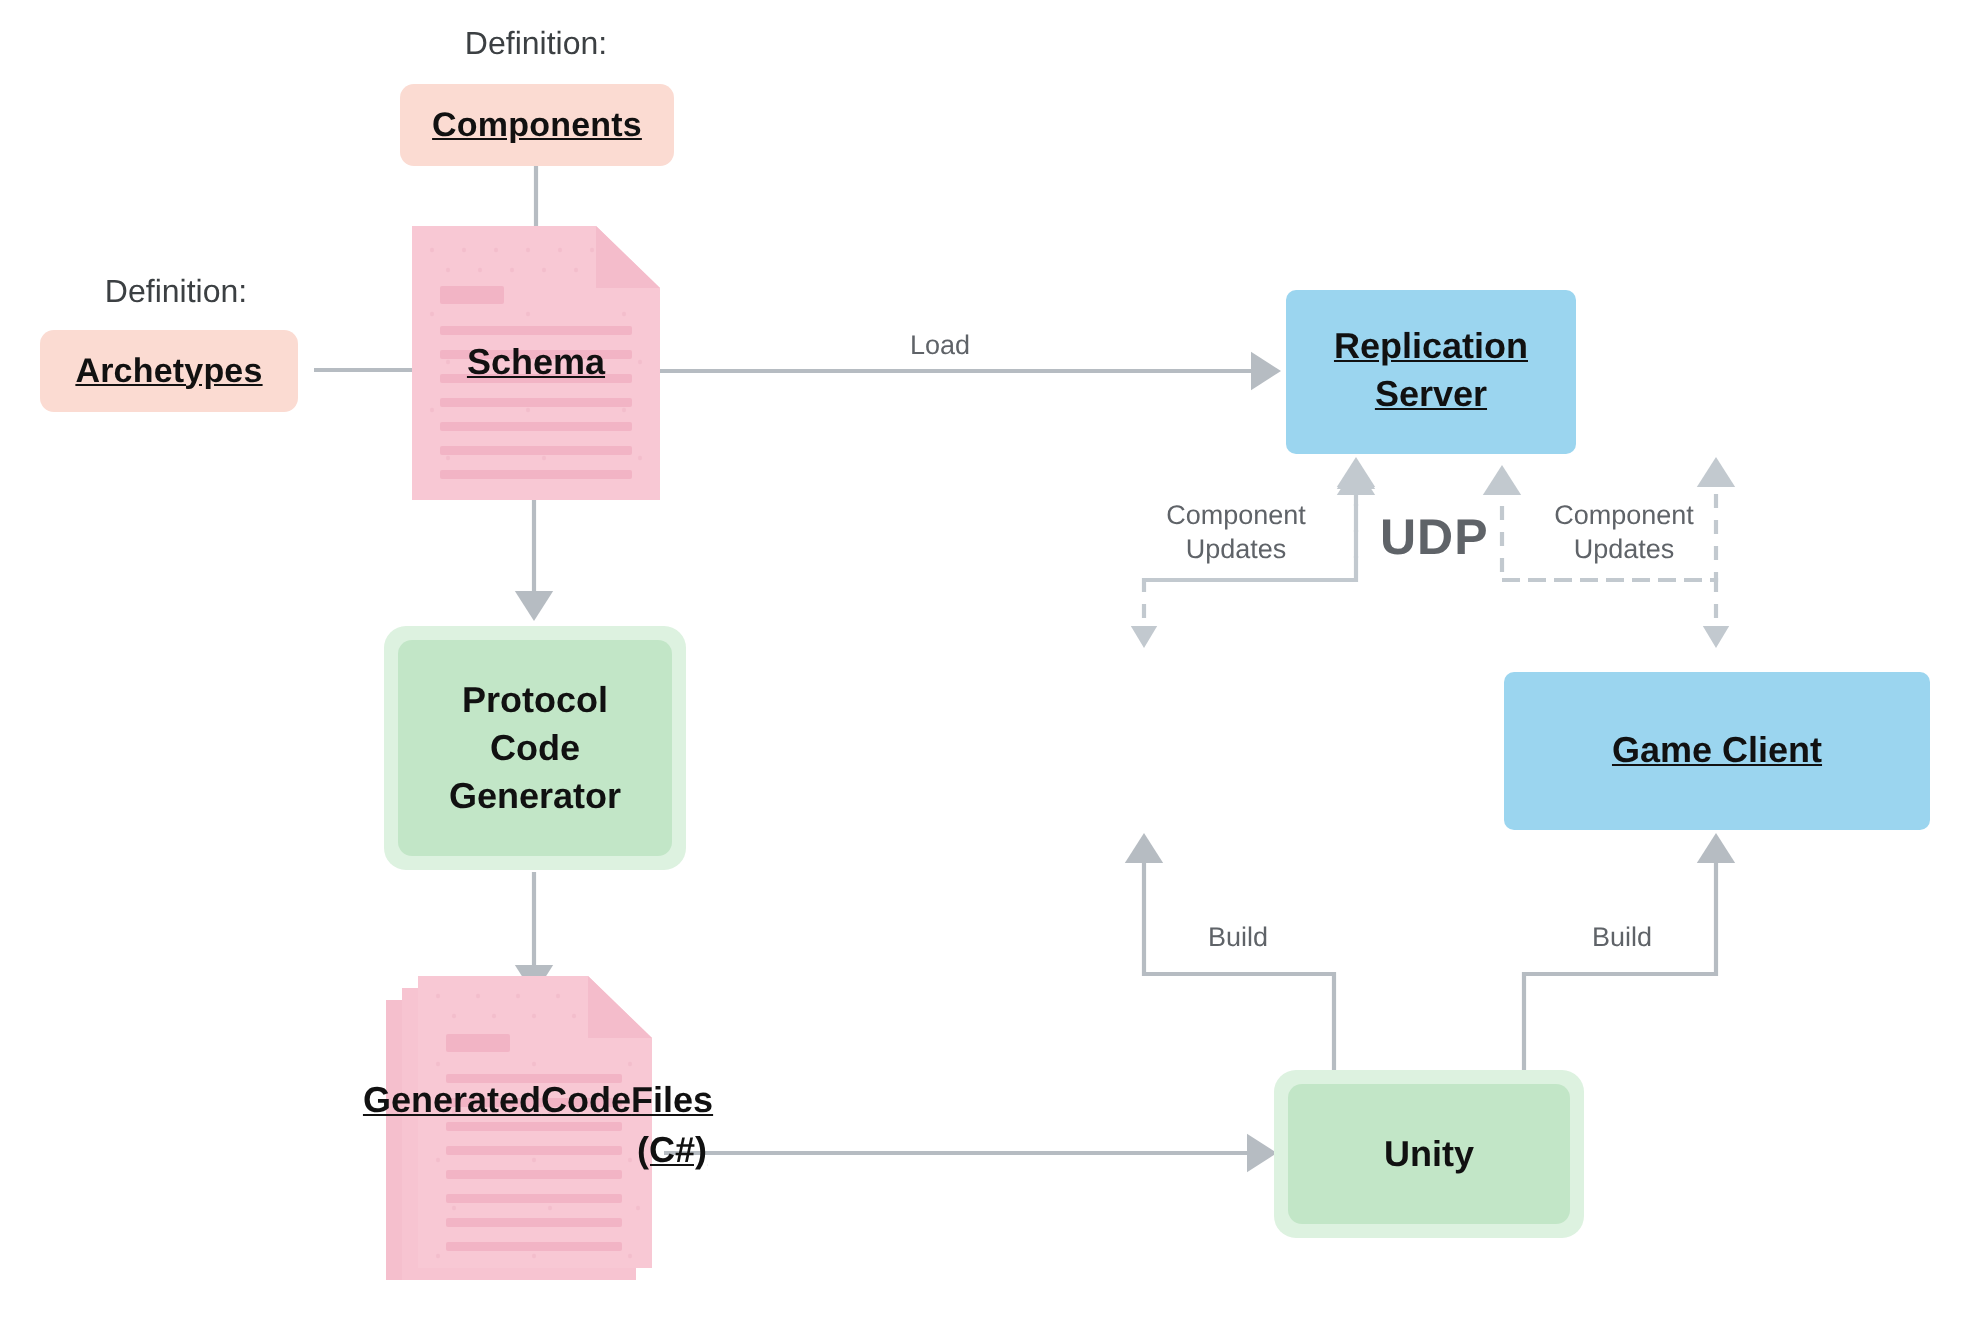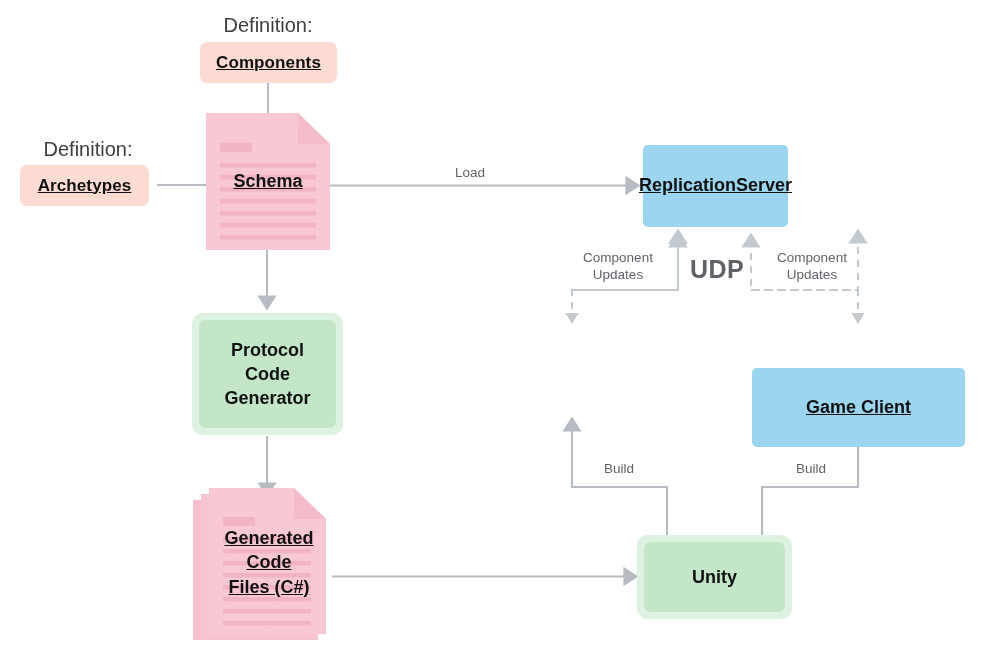--- a/index.html
+++ b/index.html
@@ -23,21 +23,21 @@
   
   .greenbox{border-radius:11px;font-size:18px;line-height:1.35;}
   .greenbox .inner{position:absolute;left:7px;top:7px;right:7px;bottom:7px;
      border-radius:7px;display:flex;align-items:center;justify-content:center;}
 
   
   .docshape{font-size:18px;line-height:1.35;}
   .docshape .doclabel{position:relative;z-index:4;}
 
   
-  .caption{position:absolute;color:#3c4043;font-size:20px;font-weight:normal;
+  .caption{position:absolute;color:#3c4043;font-size:16px;font-weight:normal;
            text-align:center;white-space:nowrap;}
   .edgelabel{position:absolute;color:#5f6368;font-size:13.5px;font-weight:normal;
              text-align:center;line-height:1.25;}
   .udp{position:absolute;color:#5f6368;font-size:25px;font-weight:bold;
        letter-spacing:.5px;}
 </style>
 </head>
 <body>
 
 <div id="canvas">
@@ -201,36 +201,36 @@
           <circle cx="74" cy="92" r="1.1"></circle>
           <circle cx="122" cy="92" r="1.1"></circle>
         <circle cx="34" cy="116" r="1.1"></circle>
           <circle cx="82" cy="116" r="1.1"></circle>
           <circle cx="126" cy="116" r="1.1"></circle>
         <circle cx="26" cy="140" r="1.1"></circle>
           <circle cx="74" cy="140" r="1.1"></circle>
           <circle cx="122" cy="140" r="1.1"></circle>
       </g>
     </svg>
-    <div class="doclabel" style="display:flex;flex-direction:column;line-height:1.35;margin-left:7px;margin-top:-3px;">
+    <div class="doclabel" style="display:flex;flex-direction:row;line-height:1.35;margin-left:7px;margin-top:-3px;">
       <span>Generated</span>
       <span>Code</span>
       <span>Files (C#)</span>
     </div>
   </div>
 
   <div class="node bluebox" style="left:643px;top:145px;width:145px;height:82px;background:#9bd5ef;">
-    <div style="display:flex;flex-direction:row;">
+    <div style="display:flex;flex-direction:column;">
       <span>Replication</span>
       <span>Server</span>
     </div>
   </div>
 
 
-  <div class="node bluebox" style="left:752px;top:336px;width:213px;height:79px;background:#9bd5ef;margin-top:32px;">Game Client</div>
+  <div class="node bluebox" style="left:752px;top:336px;width:213px;height:79px;background:#9bd5ef;">Game Client</div>
 
   <div class="node greenbox" style="left:637px;top:535px;width:155px;height:84px;background:#ddf2e0;">
     <div class="inner" style="background:#c2e6c7;">
       <span>Unity</span>
     </div>
   </div>
 
   <div class="edgelabel" style="left:420px;top:165px;width:100px;">Load</div>
 
   <div class="edgelabel" style="left:580px;top:461px;width:78px;">Build</div>

